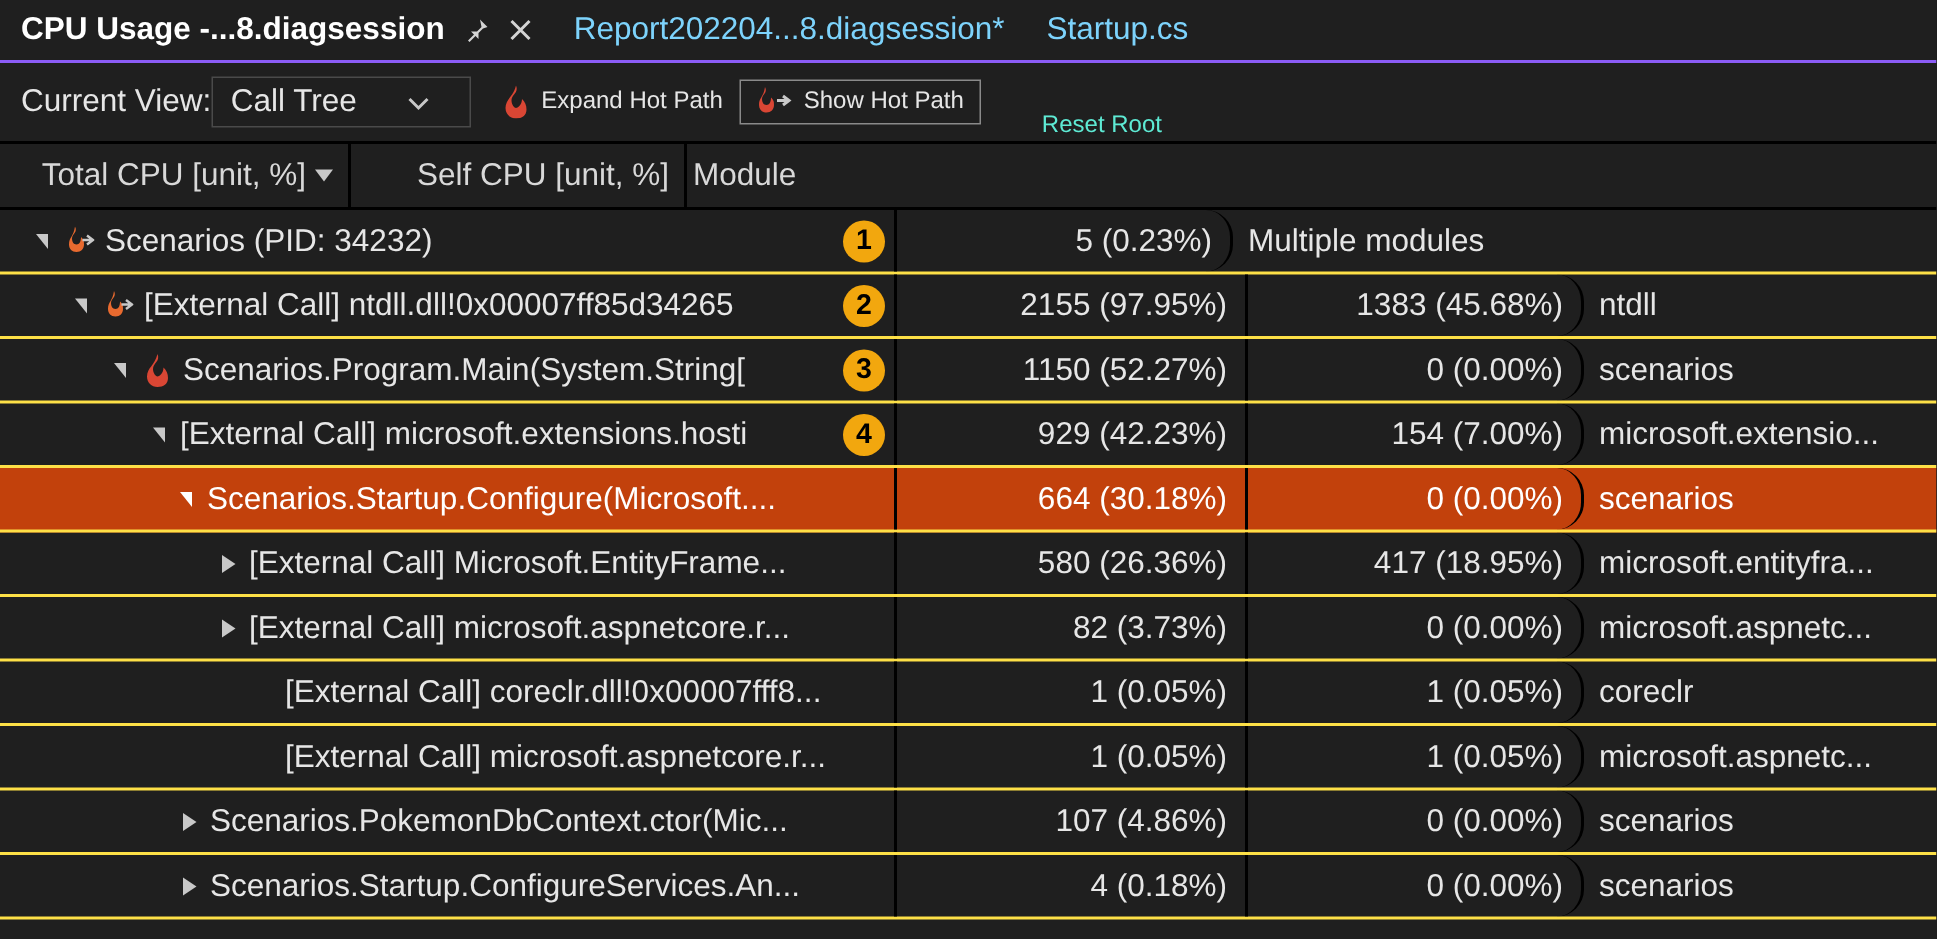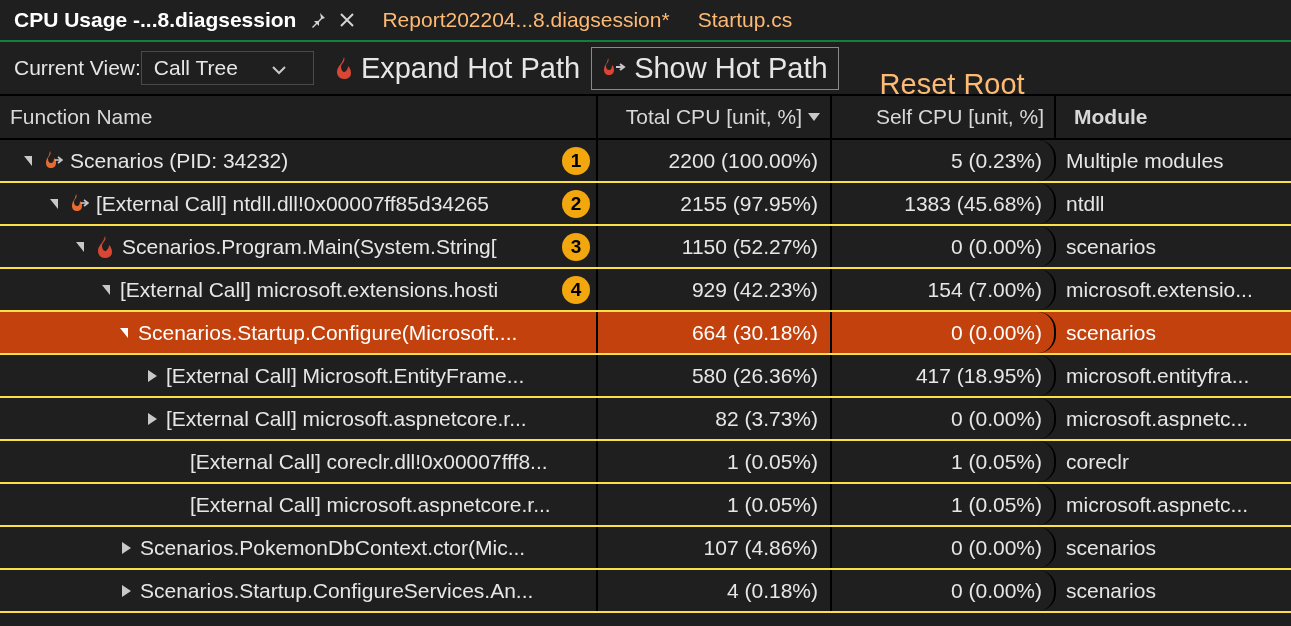--- a/index.html
+++ b/index.html
@@ -10,27 +10,27 @@
     font-family: "Segoe UI", Arial, sans-serif;
     font-size: 20px;
     overflow: hidden;
   }
   
   .tabstrip {
     display: flex;
     align-items: stretch;
     height: 42px;
     background: #1f1f1f;
-    border-bottom: 2px solid #15803d;
+    border-bottom: 2px solid #8b5cf6;
   }
   .tab {
     display: flex;
     align-items: center;
     padding: 0 14px;
-    color: #fdba74;
+    color: #7dd3fc;
     white-space: nowrap;
     position: relative;
     font-size: 21px;
   }
   .tab.active {
     background: #1f1f1f;
     color: #fff;
     font-weight: 600;
   }
   .tab.active .tab-controls { display: flex; }
@@ -55,40 +55,40 @@
     font-size: 21px;
     min-width: 170px;
   }
   .chev { color:#c8c8c8; }
   .tb-btn {
     display: flex;
     align-items: center;
     gap: 8px;
     padding: 4px 10px;
     color: #e6e6e6;
-    font-size: 29px;
+    font-size: 16px;
     border: 1px solid transparent;
   }
   .tb-btn.outlined { border: 1px solid #8a8a8a; }
-  .tb-btn.disabled { color: #fdba74; margin-top: 32px; }
+  .tb-btn.disabled { color: #5eead4; margin-top: 32px; }
   .flame { color:#e86a2f; display:inline-flex; }
   .flame.hot { color:#e86a2f; }
   .flame.red { color:#d94634; }
   
   .thead {
     display: flex;
     height: 44px;
     border-bottom: 2px solid #000;
     color: #d8d8d8;
     font-size: 21px;
   }
   .col-name { flex: 0 0 598px; padding: 8px 10px; border-right: 2px solid #000; display:flex; align-items:center; }
   .col-total{ flex: 0 0 234px; padding: 8px 10px; border-right: 2px solid #000; display:flex; align-items:center; justify-content:flex-end; gap:6px;}
   .col-self { flex: 0 0 224px; padding: 8px 10px; border-right: 2px solid #000; display:flex; align-items:center; justify-content:flex-end; }
-  .col-mod  { flex: 1 1 auto; padding: 8px 18px; display:flex; align-items:center;font-weight:bold; }
+  .col-mod  { flex: 1 1 auto; padding: 8px 4px; display:flex; align-items:center; }
   .sort-icon { width:0;height:0;border-left:6px solid transparent;border-right:6px solid transparent;border-top:8px solid #c8c8c8; display:inline-block;}
   
   .rows { }
   .row {
     display: flex;
     height: 43px;
     border-bottom: 2px solid #fde047;
     color: #e6e6e6;
     font-size: 21px;
   }
@@ -168,23 +168,20 @@
         </svg>
     </span>
     <span>Show Hot Path</span>
   </div>
   <div class="tb-btn disabled" style="margin-left:30px;">
     <span>Reset Root</span>
   </div>
 </div>
 
 <div class="thead">
-  <div class="col-name">
-    <span>Function Name</span>
-  </div>
   <div class="col-total">
     <span>Total CPU [unit, %]</span>
     <span class="sort-icon"></span>
   </div>
   <div class="col-self">
     <span>Self CPU [unit, %]</span>
   </div>
   <div class="col-mod">
     <span>Module</span>
   </div>
@@ -198,21 +195,20 @@
         </span>
         <span class="ficon">
           <svg width="20" height="20" viewBox="0 0 20 20">
             <path d="M7 0c2 4-2 5-2 8 0 2 1 4 3 4s3-2 3-5c2 2 2 3 2 5 0 3-2 5-5 5s-5-2-5-5c0-5 3-5 4-12z" fill="#e86a2f"></path>
             <path d="M12 9h6M15 6l4 3-4 3" stroke="#c8c8c8" stroke-width="1.6" fill="none"></path>
           </svg>
         </span>
         <span class="fname">Scenarios (PID: 34232)</span>
         <span class="badge">1</span>
       </div>
-      <div class="cell cell-total">2200 (100.00%)</div>
       <div class="cell cell-self">5 (0.23%)</div>
       <div class="cell cell-mod">Multiple modules</div>
     </div>
     <div class="row">
       <div class="cell cell-name" style="padding-left: 46px;">
         <span class="expander">
           <span class="tri-open"></span>
         </span>
         <span class="ficon">
           <svg width="20" height="20" viewBox="0 0 20 20">

